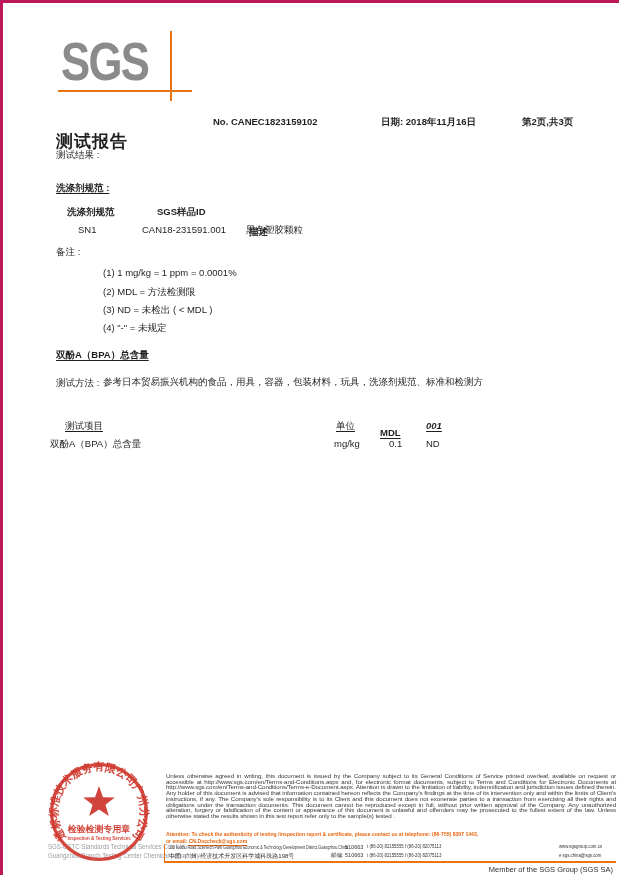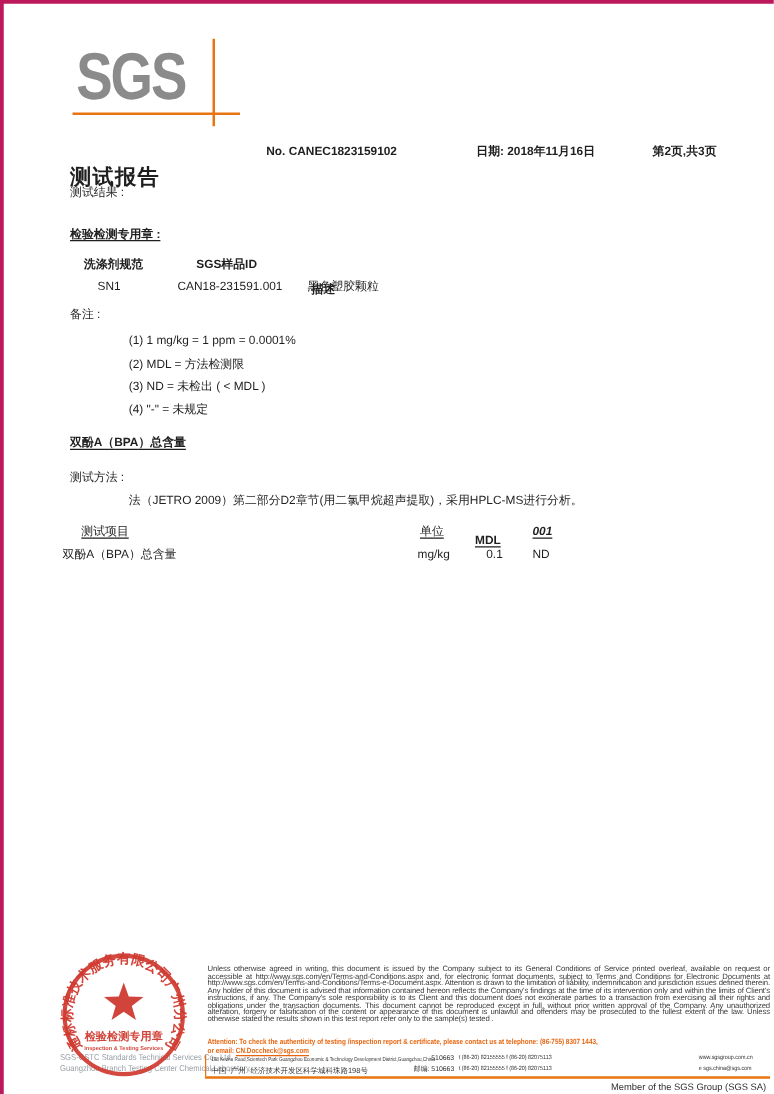--- a/index.html
+++ b/index.html
@@ -56,39 +56,39 @@
   <div class="abs logo-hline"></div>
   <div class="abs logo-vline"></div>
 
   <div class="abs doc-title">测试报告</div>
   <div class="abs t hdr-no">No. CANEC1823159102</div>
   <div class="abs t hdr-date">日期: 2018年11月16日</div>
   <div class="abs t hdr-page">第2页,共3页</div>
 
   <div class="abs t" style="left:53px;top:146px;">测试结果 :</div>
 
-  <div class="abs t bold u" style="left:53px;top:179px;">检验检测专用章 :</div>
+  <div class="abs t bold u" style="left:53px;top:179px;">洗涤剂规范 :</div>
 
   <div class="abs t bold" style="left:64px;top:203px;">洗涤剂规范</div>
   <div class="abs t bold" style="left:154px;top:203px;">SGS样品ID</div>
   <div class="abs t bold" style="left:246px;top:203px;margin-top:20px;">描述</div>
 
   <div class="abs t" style="left:75px;top:221px;">SN1</div>
   <div class="abs t" style="left:139px;top:221px;">CAN18-231591.001</div>
   <div class="abs t" style="left:243px;top:221px;">黑色塑胶颗粒</div>
 
   <div class="abs t" style="left:53px;top:243px;">备注 :</div>
   <div class="abs t" style="left:100px;top:264px;">(1) 1 mg/kg = 1 ppm = 0.0001%</div>
   <div class="abs t" style="left:100px;top:283px;">(2) MDL = 方法检测限</div>
   <div class="abs t" style="left:100px;top:301px;">(3) ND = 未检出 ( &lt; MDL )</div>
   <div class="abs t" style="left:100px;top:319px;">(4) "-" = 未规定</div>
 
   <div class="abs t bold u" style="left:53px;top:346px;">双酚A（BPA）总含量</div>
   <div class="abs t" style="left:53px;top:374px;">测试方法 :</div>
-  <div class="abs t" style="left:100px;top:392px;">法（JETRO 2009）第二部分D2章节(用二氯甲烷超声提取)，采用HPLC-MS进行分析。</div>
+  <div class="abs t" style="left:100px;top:373px;">参考日本贸易振兴机构的食品，用具，容器，包装材料，玩具，洗涤剂规范、标准和检测方</div>
 
   <div class="abs t u" style="left:62px;top:417px;">测试项目</div>
   <div class="abs t u" style="left:333px;top:417px;">单位</div>
   <div class="abs t bold u" style="left:377px;top:424px;">MDL</div>
   <div class="abs t bold u" style="left:423px;top:417px;font-style:italic;">001</div>
 
   <div class="abs t" style="left:47px;top:435px;">双酚A（BPA）总含量</div>
   <div class="abs t" style="left:331px;top:435px;">mg/kg</div>
   <div class="abs t" style="left:386px;top:435px;">0.1</div>
   <div class="abs t" style="left:423px;top:435px;">ND</div>

